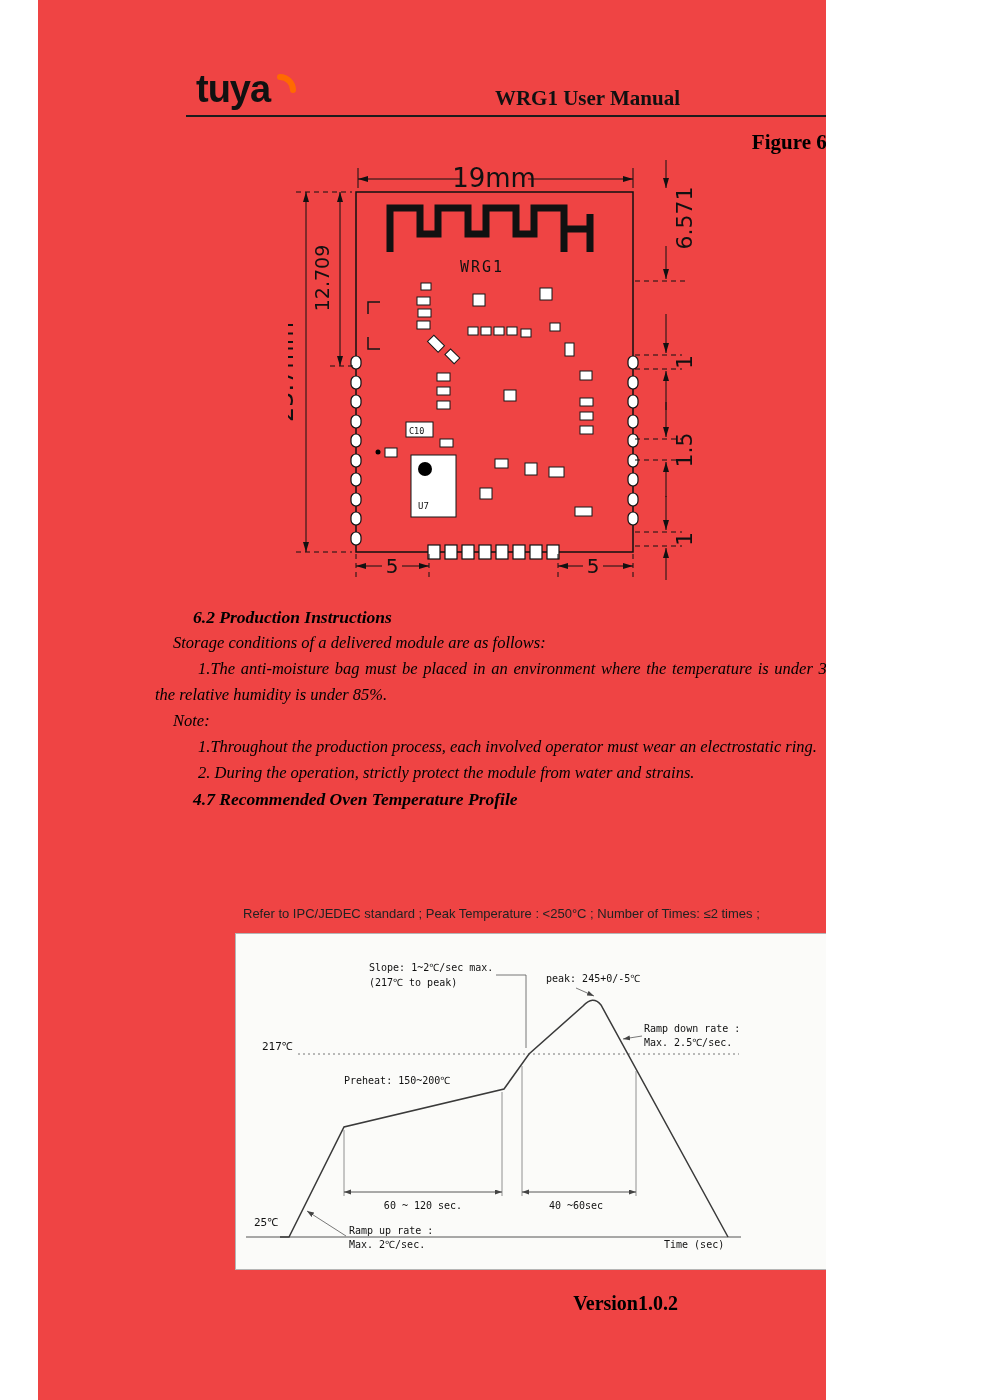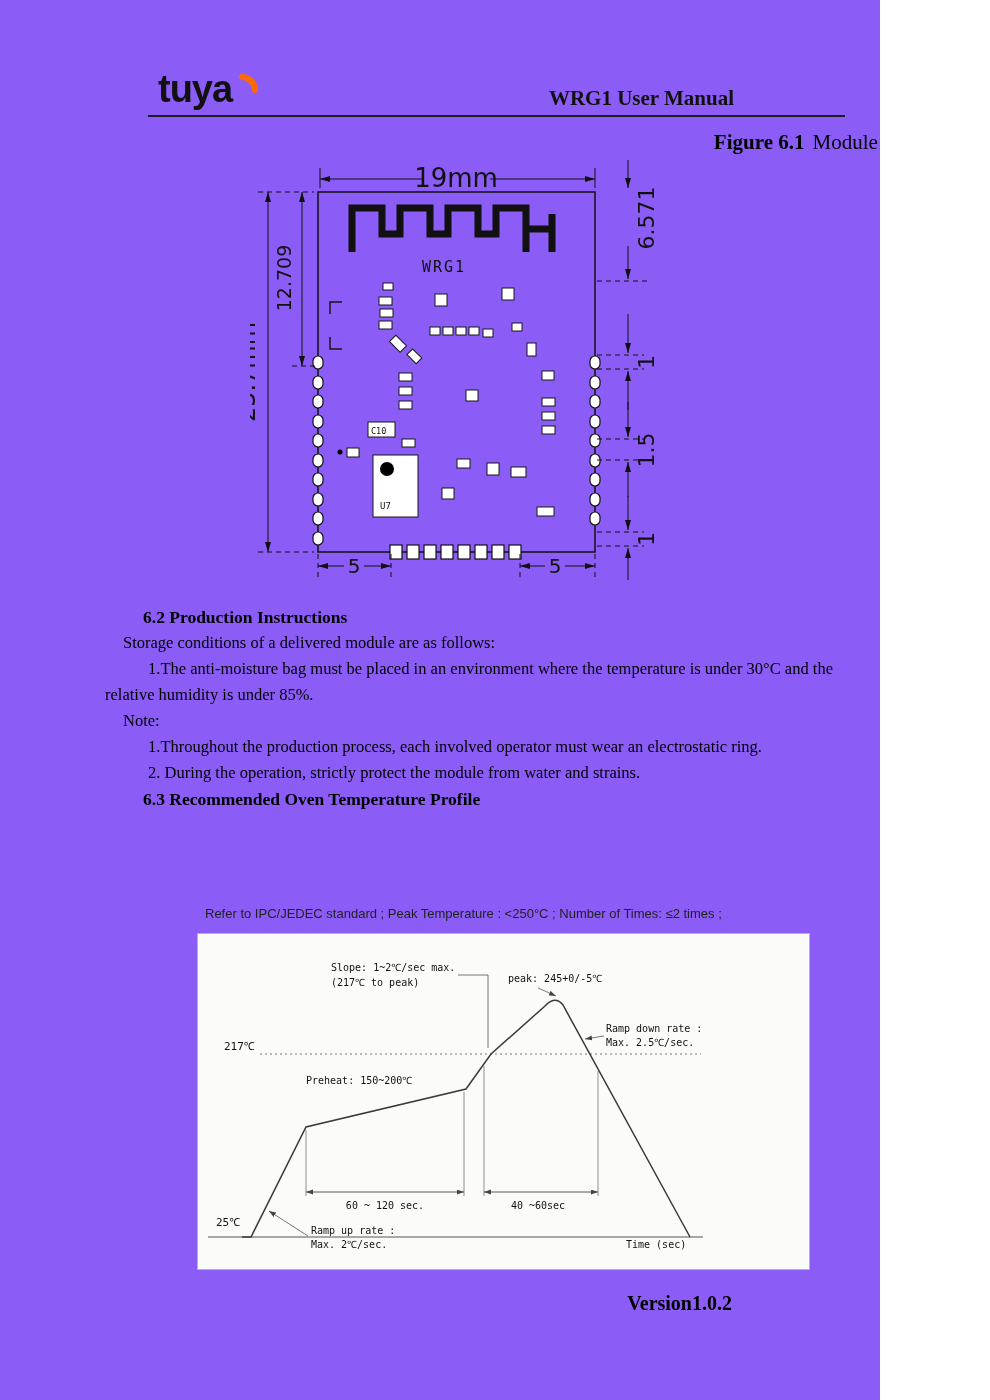--- a/index.html
+++ b/index.html
@@ -1,25 +1,25 @@
 <!DOCTYPE html>
 <html><head>
 <meta charset="utf-8">
 <style>
   html,body{margin:0;padding:0;background:#ffffff;}
-  .page{position:relative;width:880px;height:1400px;background:#8b5cf6;overflow:hidden;
-        font-family:"Liberation Serif", serif;color:#000;}
+  .page{position:relative;width:788px;height:1400px;background:#ef4444;overflow:hidden;
+        font-family:"Liberation Serif", serif;color:#000;margin-left:38px;}
   .rule{position:absolute;left:148px;width:697px;top:115px;border-top:2px solid #1c1c1c;}
   .logo{position:absolute;left:158px;top:62px;}
   .header-title{position:absolute;right:146px;top:86px;font-family:Liberation Serif, serif;
         font-weight:bold;font-size:21px;color:#111;}
   .fig-caption{position:absolute;top:130px;left:0;width:960px;text-align:right;font-size:21px;}
   .fig-caption b{margin-right:8px;}
   .module-wrap{position:absolute;left:250px;top:156px;}
-  .bodytext{position:absolute;left:105px;top:604px;width:728px;font-size:16.5px;line-height:26px;}
+  .bodytext{position:absolute;left:117px;top:604px;width:728px;font-size:16.5px;line-height:26px;font-style:italic;}
   .bodytext h2{font-size:17.5px;line-height:26px;margin:0 0 0 38px;}
   .bodytext p{margin:0;}
   .ind1{text-indent:18px;}
   .num{text-indent:43px;text-align:justify;}
   .chart-header{position:absolute;left:205px;top:906px;font-family:"Liberation Sans",sans-serif;
         font-size:13px;color:#222;}
   .chart-box{position:absolute;left:197px;top:933px;width:613px;height:337px;
         border:1px solid #b5b5b5;background:#fbfbf9;box-sizing:border-box;}
   .footer{position:absolute;right:148px;top:1292px;font-weight:bold;font-size:20px;}
   svg text{fill:#111;}
@@ -203,21 +203,21 @@
     </svg>
   </div>
 
   <div class="bodytext">
     <h2>6.2 Production Instructions</h2>
     <p class="ind1">Storage conditions of a delivered module are as follows:</p>
     <p class="num">1.The anti-moisture bag must be placed in an environment where the temperature is under 30°C and the relative humidity is under 85%.</p>
     <p class="ind1">Note:</p>
     <p class="num">1.Throughout the production process, each involved operator must wear an electrostatic ring.</p>
     <p class="num">2. During the operation, strictly protect the module from water and strains.</p>
-    <h2>6.3 Recommended Oven Temperature Profile</h2>
+    <h2>4.7 Recommended Oven Temperature Profile</h2>
   </div>
 
   <div class="chart-header">Refer to IPC/JEDEC standard ; Peak Temperature : &lt;250°C ; Number of Times: ≤2 times ;</div>
   <div class="chart-box">
     <svg width="611" height="335" viewBox="0 0 611 335" font-family="DejaVu Sans Mono, monospace" font-size="10" fill="#333">
       <defs>
         <marker id="chArrow" markerWidth="8" markerHeight="6" refX="7" refY="2.5" orient="auto-start-reverse" markerUnits="userSpaceOnUse">
           <path d="M0,0 L7,2.5 L0,5 Z" fill="#444"></path>
         </marker>
       </defs>

